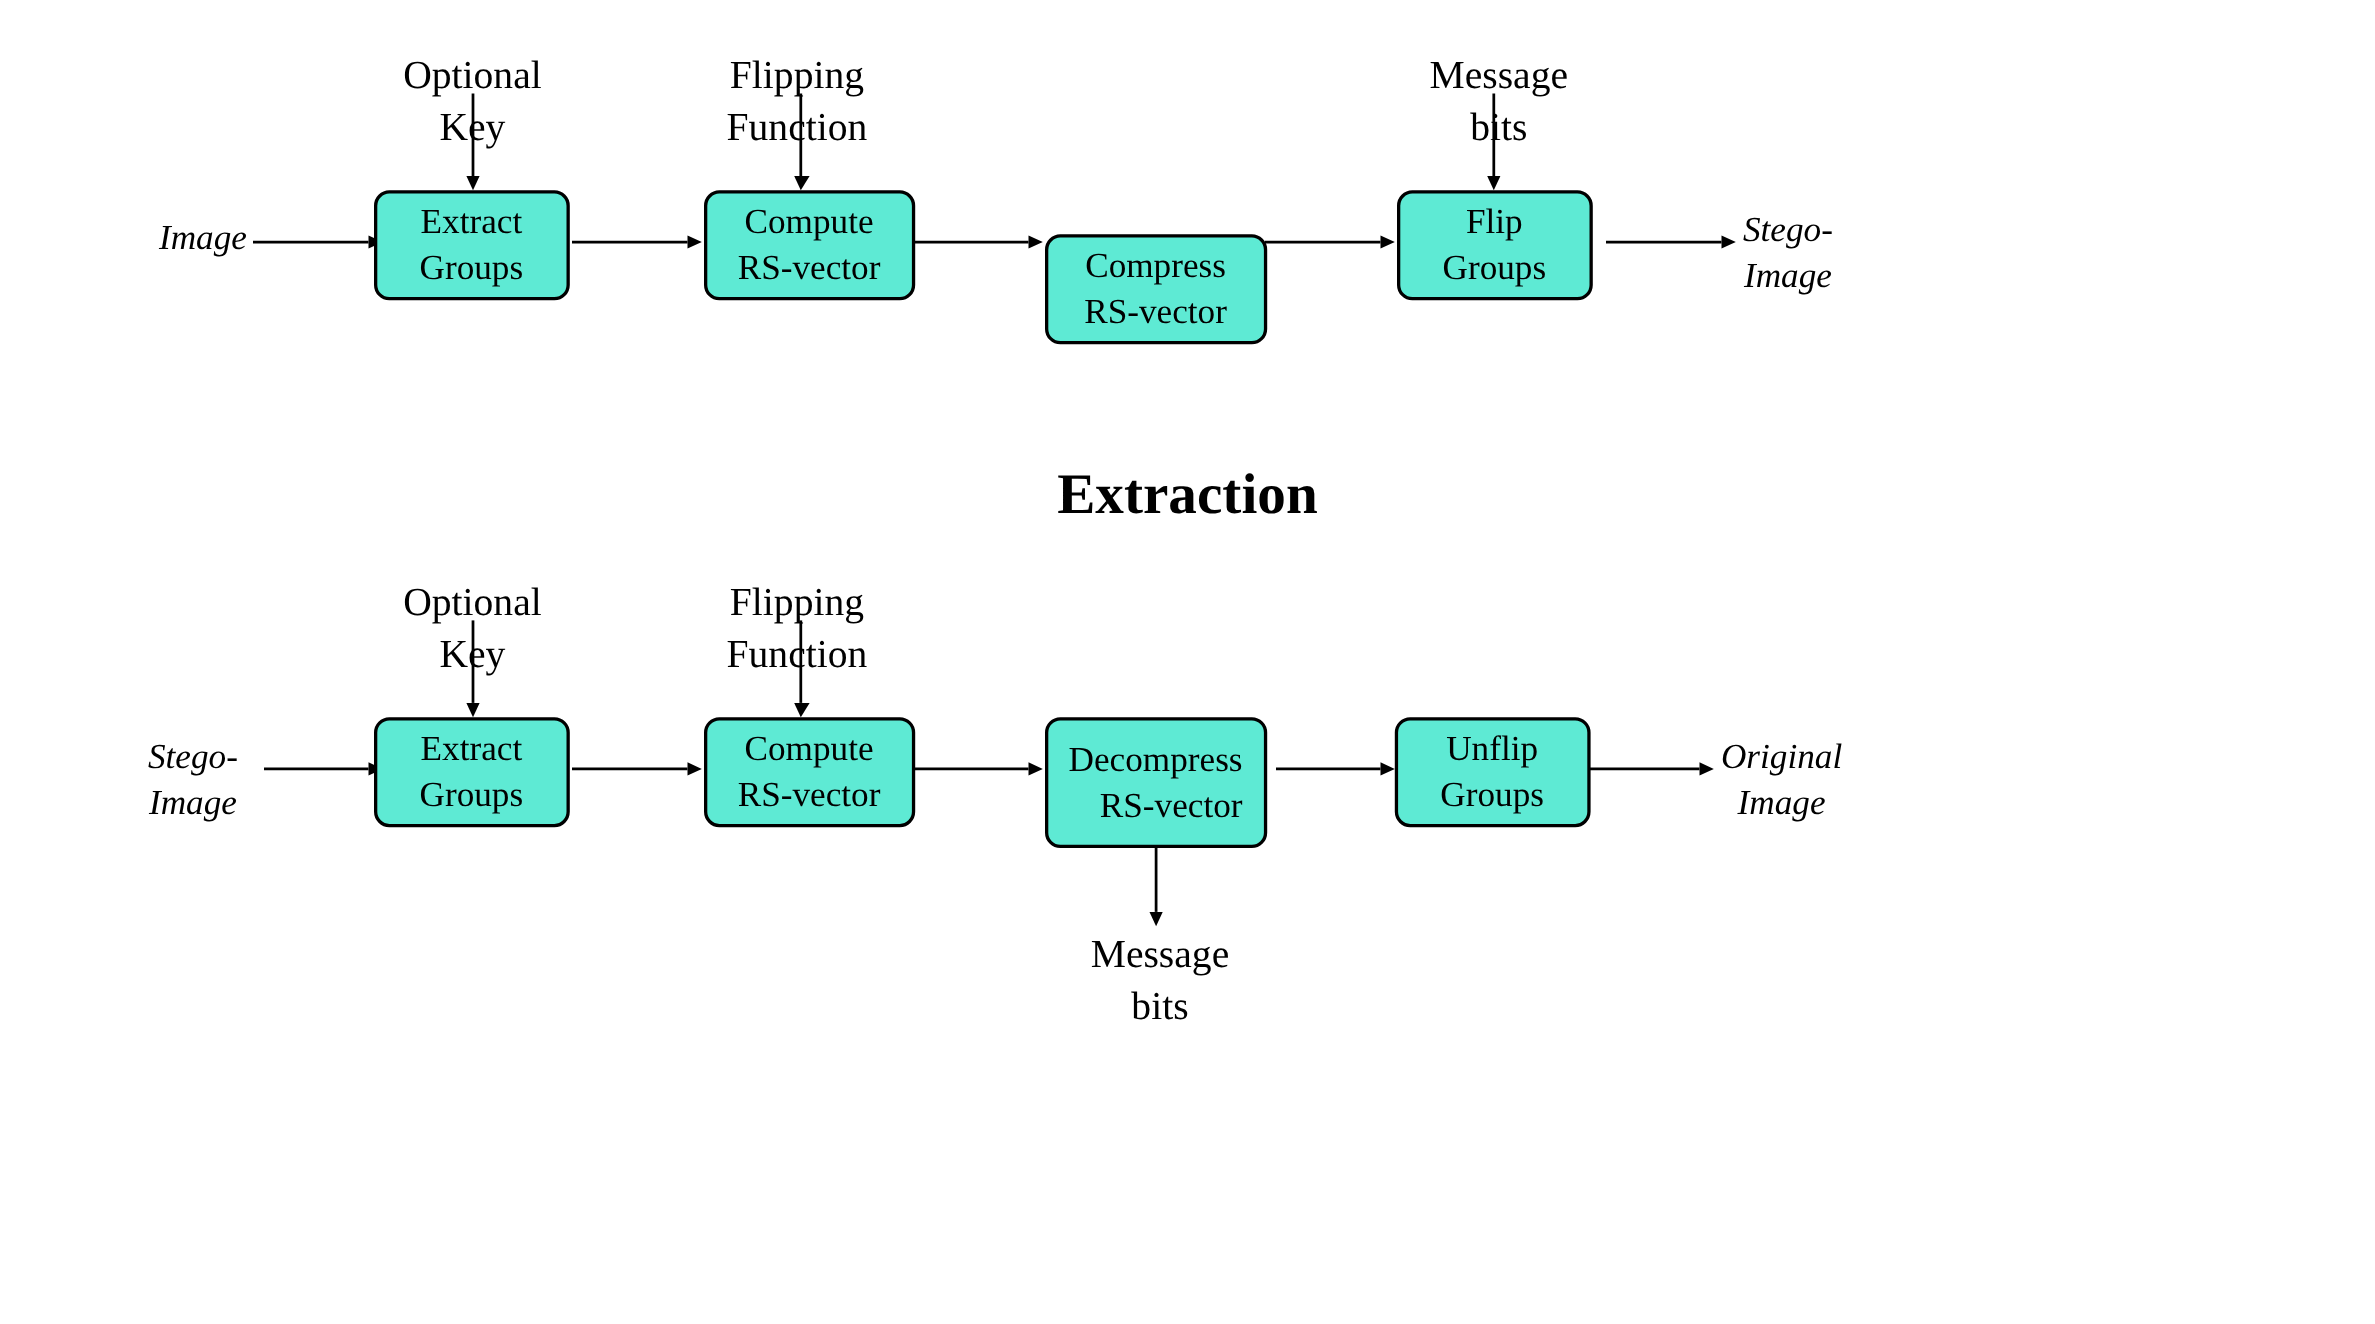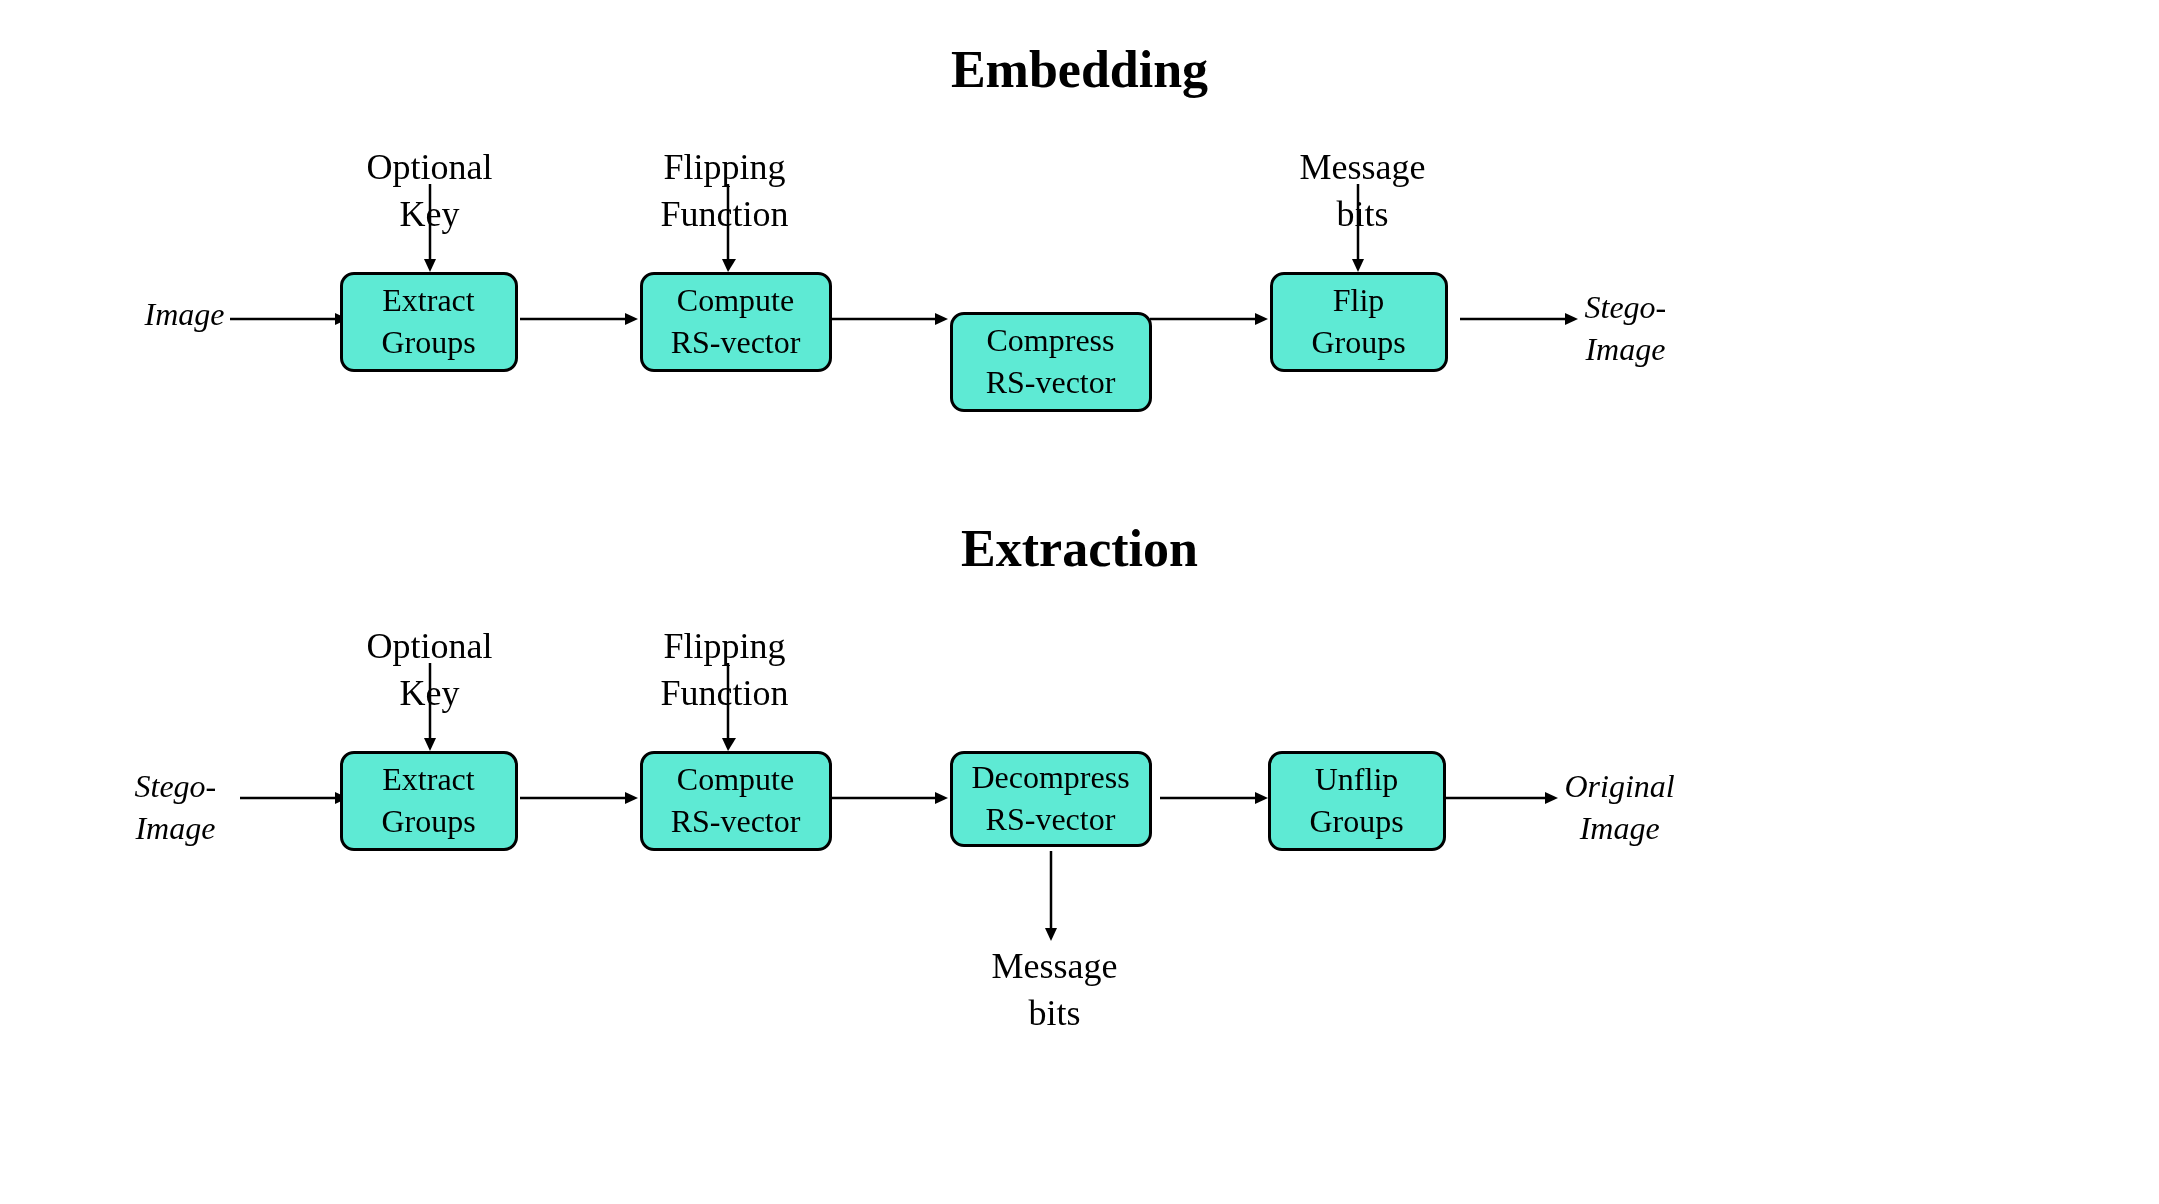--- a/index.html
+++ b/index.html
@@ -85,21 +85,20 @@
       line-height: 1.3;
       font-style: italic;
     }
   </style>
 </head>
 <body>
 
 <div class="diagram-container">
 
   <div class="section">
-    <div class="section-title">Embedding</div>
 
     <div class="flow-area">
 
       <svg class="flow-svg" viewBox="0 0 1900 320" xmlns="http://www.w3.org/2000/svg">
 
         <line x1="100" y1="180" x2="205" y2="180" stroke="#000" stroke-width="2.5"></line>
         <polygon points="205,174 218,180 205,186" fill="#000"></polygon>
 
         <line x1="390" y1="180" x2="495" y2="180" stroke="#000" stroke-width="2.5"></line>
         <polygon points="495,174 508,180 495,186" fill="#000"></polygon>
@@ -183,20 +182,20 @@
       <div class="label" style="left:215px; top:5px; width:170px;">Optional Key</div>
 
       <div class="label" style="left:510px; top:5px; width:170px;">Flipping<br>Function</div>
 
       <div class="label" style="left:835px; top:325px; width:180px;">Message bits</div>
 
       <div class="box" style="left:210px; top:133px; width:178px; height:100px;">Extract<br>Groups</div>
 
       <div class="box" style="left:510px; top:133px; width:192px; height:100px;">Compute<br>RS-vector</div>
 
-      <div class="box" style="left:820px; top:133px; width:202px; height:96px;">Decompress<br>RS-vector</div>
+      <div class="box" style="left:820px; top:133px; width:202px; height:119px;text-align:right;">Decompress<br>RS-vector</div>
 
       <div class="box" style="left:1138px; top:133px; width:178px; height:100px;">Unflip<br>Groups</div>
 
     </div>
   </div>
 
 </div>
 
 </body></html>

